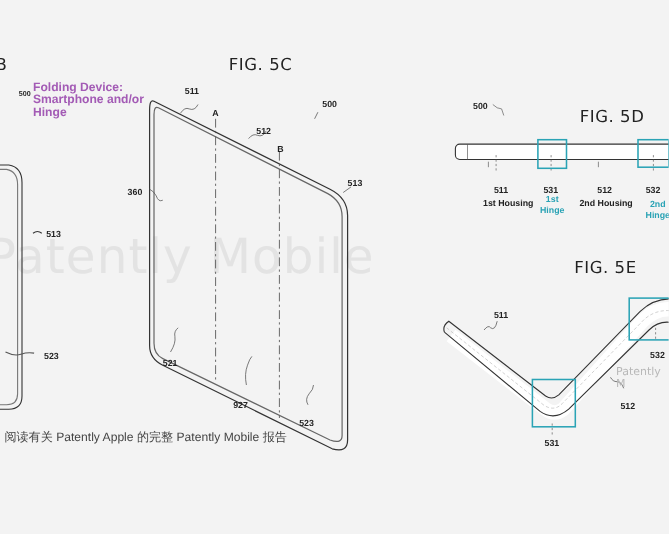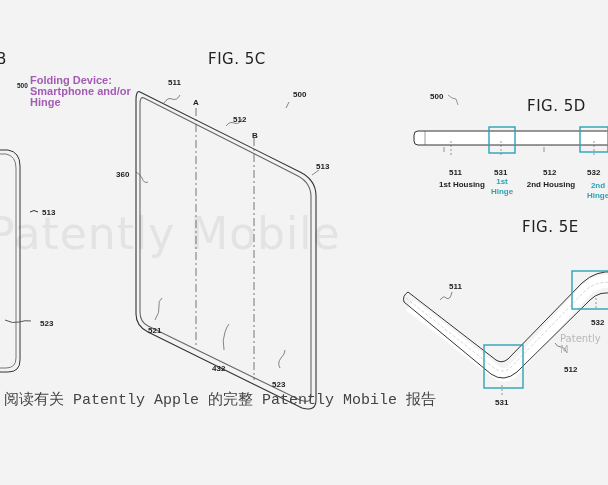--- a/index.html
+++ b/index.html
@@ -5,21 +5,21 @@
   html, body { margin:0; padding:0; }
   body { width:608px; height:485px; background:#f3f3f3; position:relative; overflow:hidden; font-family:"Liberation Sans", sans-serif; }
   .abs { position:absolute; }
   .fig { font-family:"DejaVu Sans", sans-serif; font-size:15px; color:#222; letter-spacing:0.5px; }
   .num { font-family:Liberation Sans, sans-serif; font-size:8px; font-weight:bold; color:#222; }
   .lbl { font-size:8px; font-weight:bold; color:#222; text-align:center; }
   .hinge { font-size:8px; font-weight:bold; color:#2aa3b5; text-align:center; line-height:10px; }
   .purple { color:#a35bb5; font-weight:bold; font-size:11px; line-height:11px; }
   .wm { font-family:"DejaVu Sans", sans-serif; font-size:44px; color:#e3e3e3; letter-spacing:1px; }
   .wm2 { font-family:"DejaVu Sans", sans-serif; font-size:10px; color:#b8b8b8; }
-  .caption { font-size:15px; color:#444;font-family:Liberation Mono, monospace; }
+  .caption { font-size:11px; color:#444; }
   svg { position:absolute; left:0; top:0; }
 </style>
 </head>
 <body>
 
 <div class="abs wm" style="left:-12px; top:208px;">Patently Mobile</div>
 
 <svg width="608" height="485">
 
   <g fill="none" stroke="#333" stroke-width="1">
@@ -90,40 +90,40 @@
 
 <div class="abs fig" style="left:208px; top:50px;">FIG. 5C</div>
 <div class="abs num" style="left:168px; top:78px;">511</div>
 <div class="abs num" style="left:293px; top:90px;">500</div>
 <div class="abs num" style="left:193px; top:98px;">A</div>
 <div class="abs num" style="left:233px; top:115px;">512</div>
 <div class="abs num" style="left:252px; top:131px;">B</div>
 <div class="abs num" style="left:316px; top:162px;">513</div>
 <div class="abs num" style="left:116px; top:170px;">360</div>
 <div class="abs num" style="left:148px; top:326px;">521</div>
-<div class="abs num" style="left:212px; top:364px;">432</div>
+<div class="abs num" style="left:212px; top:364px;">927</div>
 <div class="abs num" style="left:272px; top:380px;">523</div>
 
 <div class="abs fig" style="left:527px; top:97px;">FIG. 5D</div>
 <div class="abs num" style="left:430px; top:92px;">500</div>
 <div class="abs num" style="left:449px; top:168px;">511</div>
 <div class="abs lbl" style="left:412px; top:180px; width:52px;margin-left:24px;">1st Housing</div>
 <div class="abs num" style="left:494px; top:168px;">531</div>
 <div class="abs hinge" style="left:488px; top:177px; width:28px;">
   <div>1st</div>
   <div>Hinge</div>
 </div>
 <div class="abs num" style="left:543px; top:168px;">512</div>
 <div class="abs lbl" style="left:522px; top:180px; width:58px;">2nd Housing</div>
 <div class="abs num" style="left:587px; top:168px;">532</div>
 <div class="abs hinge" style="left:582px; top:181px; width:32px;">
   <div>2nd</div>
   <div>Hinge</div>
 </div>
 
-<div class="abs fig" style="left:522px; top:218px;">FIG. 5E</div>
+<div class="abs fig" style="left:522px; top:234px;">FIG. 5E</div>
 <div class="abs num" style="left:449px; top:282px;">511</div>
 <div class="abs num" style="left:591px; top:318px;">532</div>
 <div class="abs wm2" style="left:560px; top:333px;">Patently M</div>
 <div class="abs num" style="left:564px; top:365px;">512</div>
 <div class="abs num" style="left:495px; top:398px;">531</div>
 
 <div class="abs caption" style="left:4px; top:390px;">阅读有关 Patently Apple 的完整 Patently Mobile 报告</div>
 
 </body></html>

